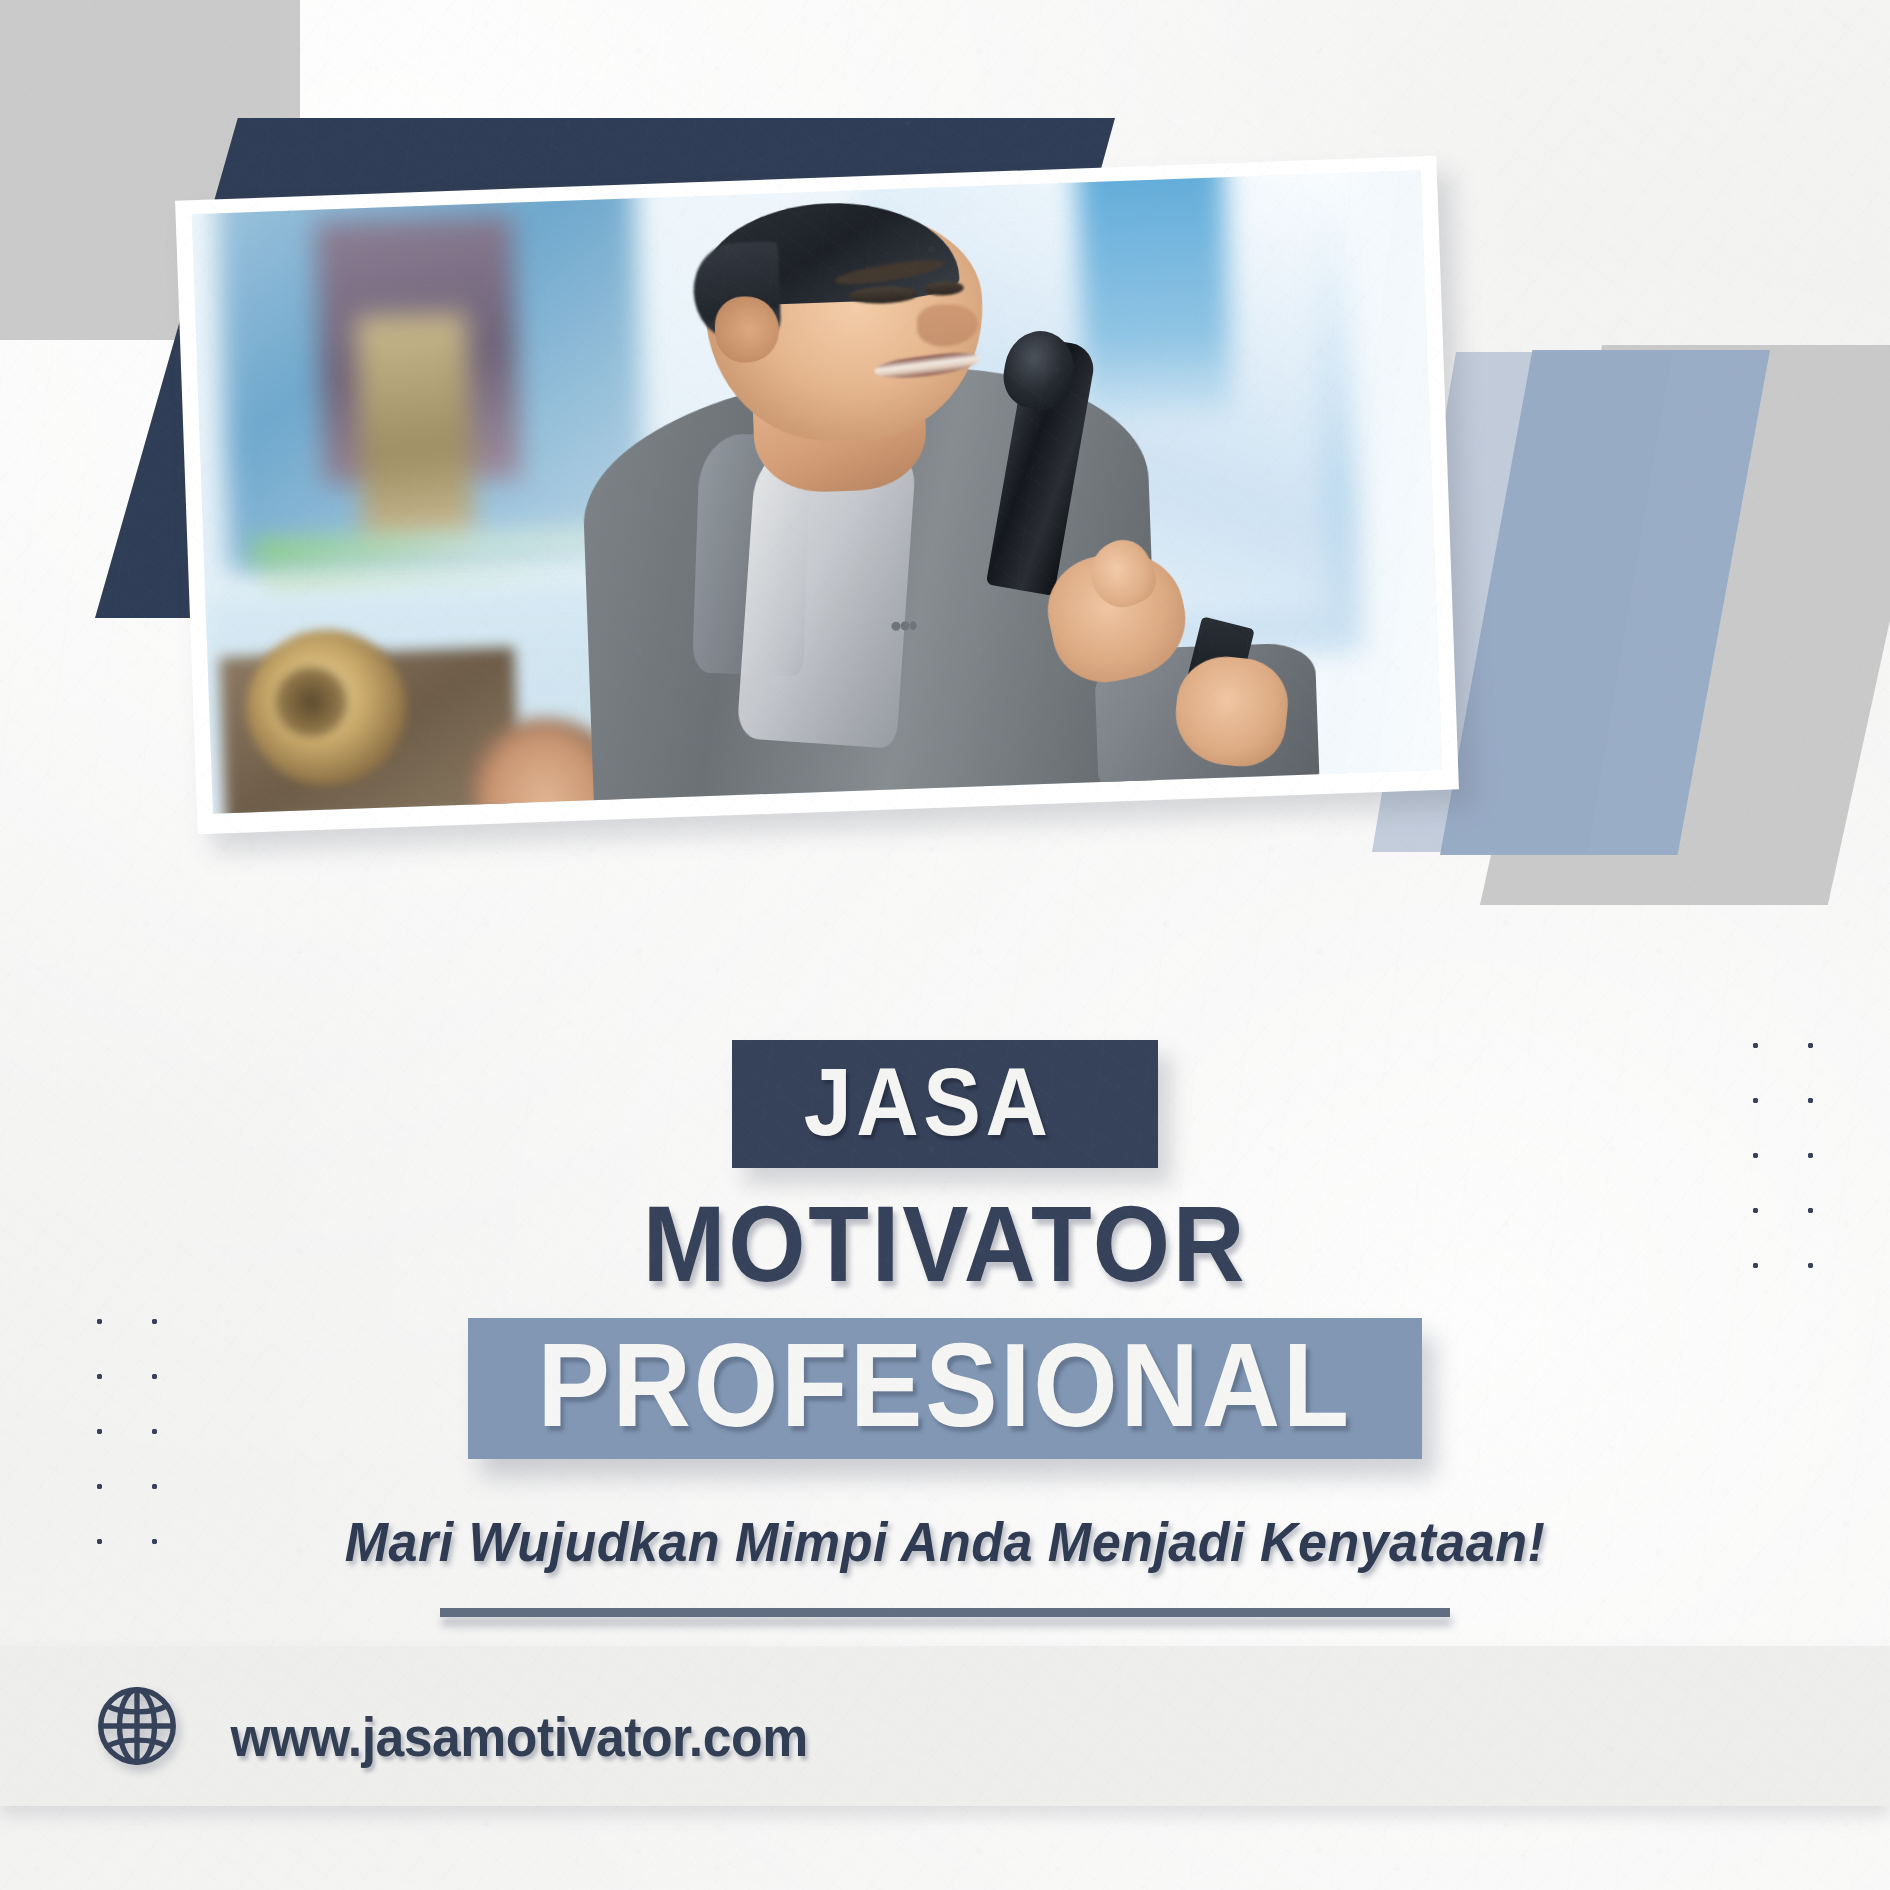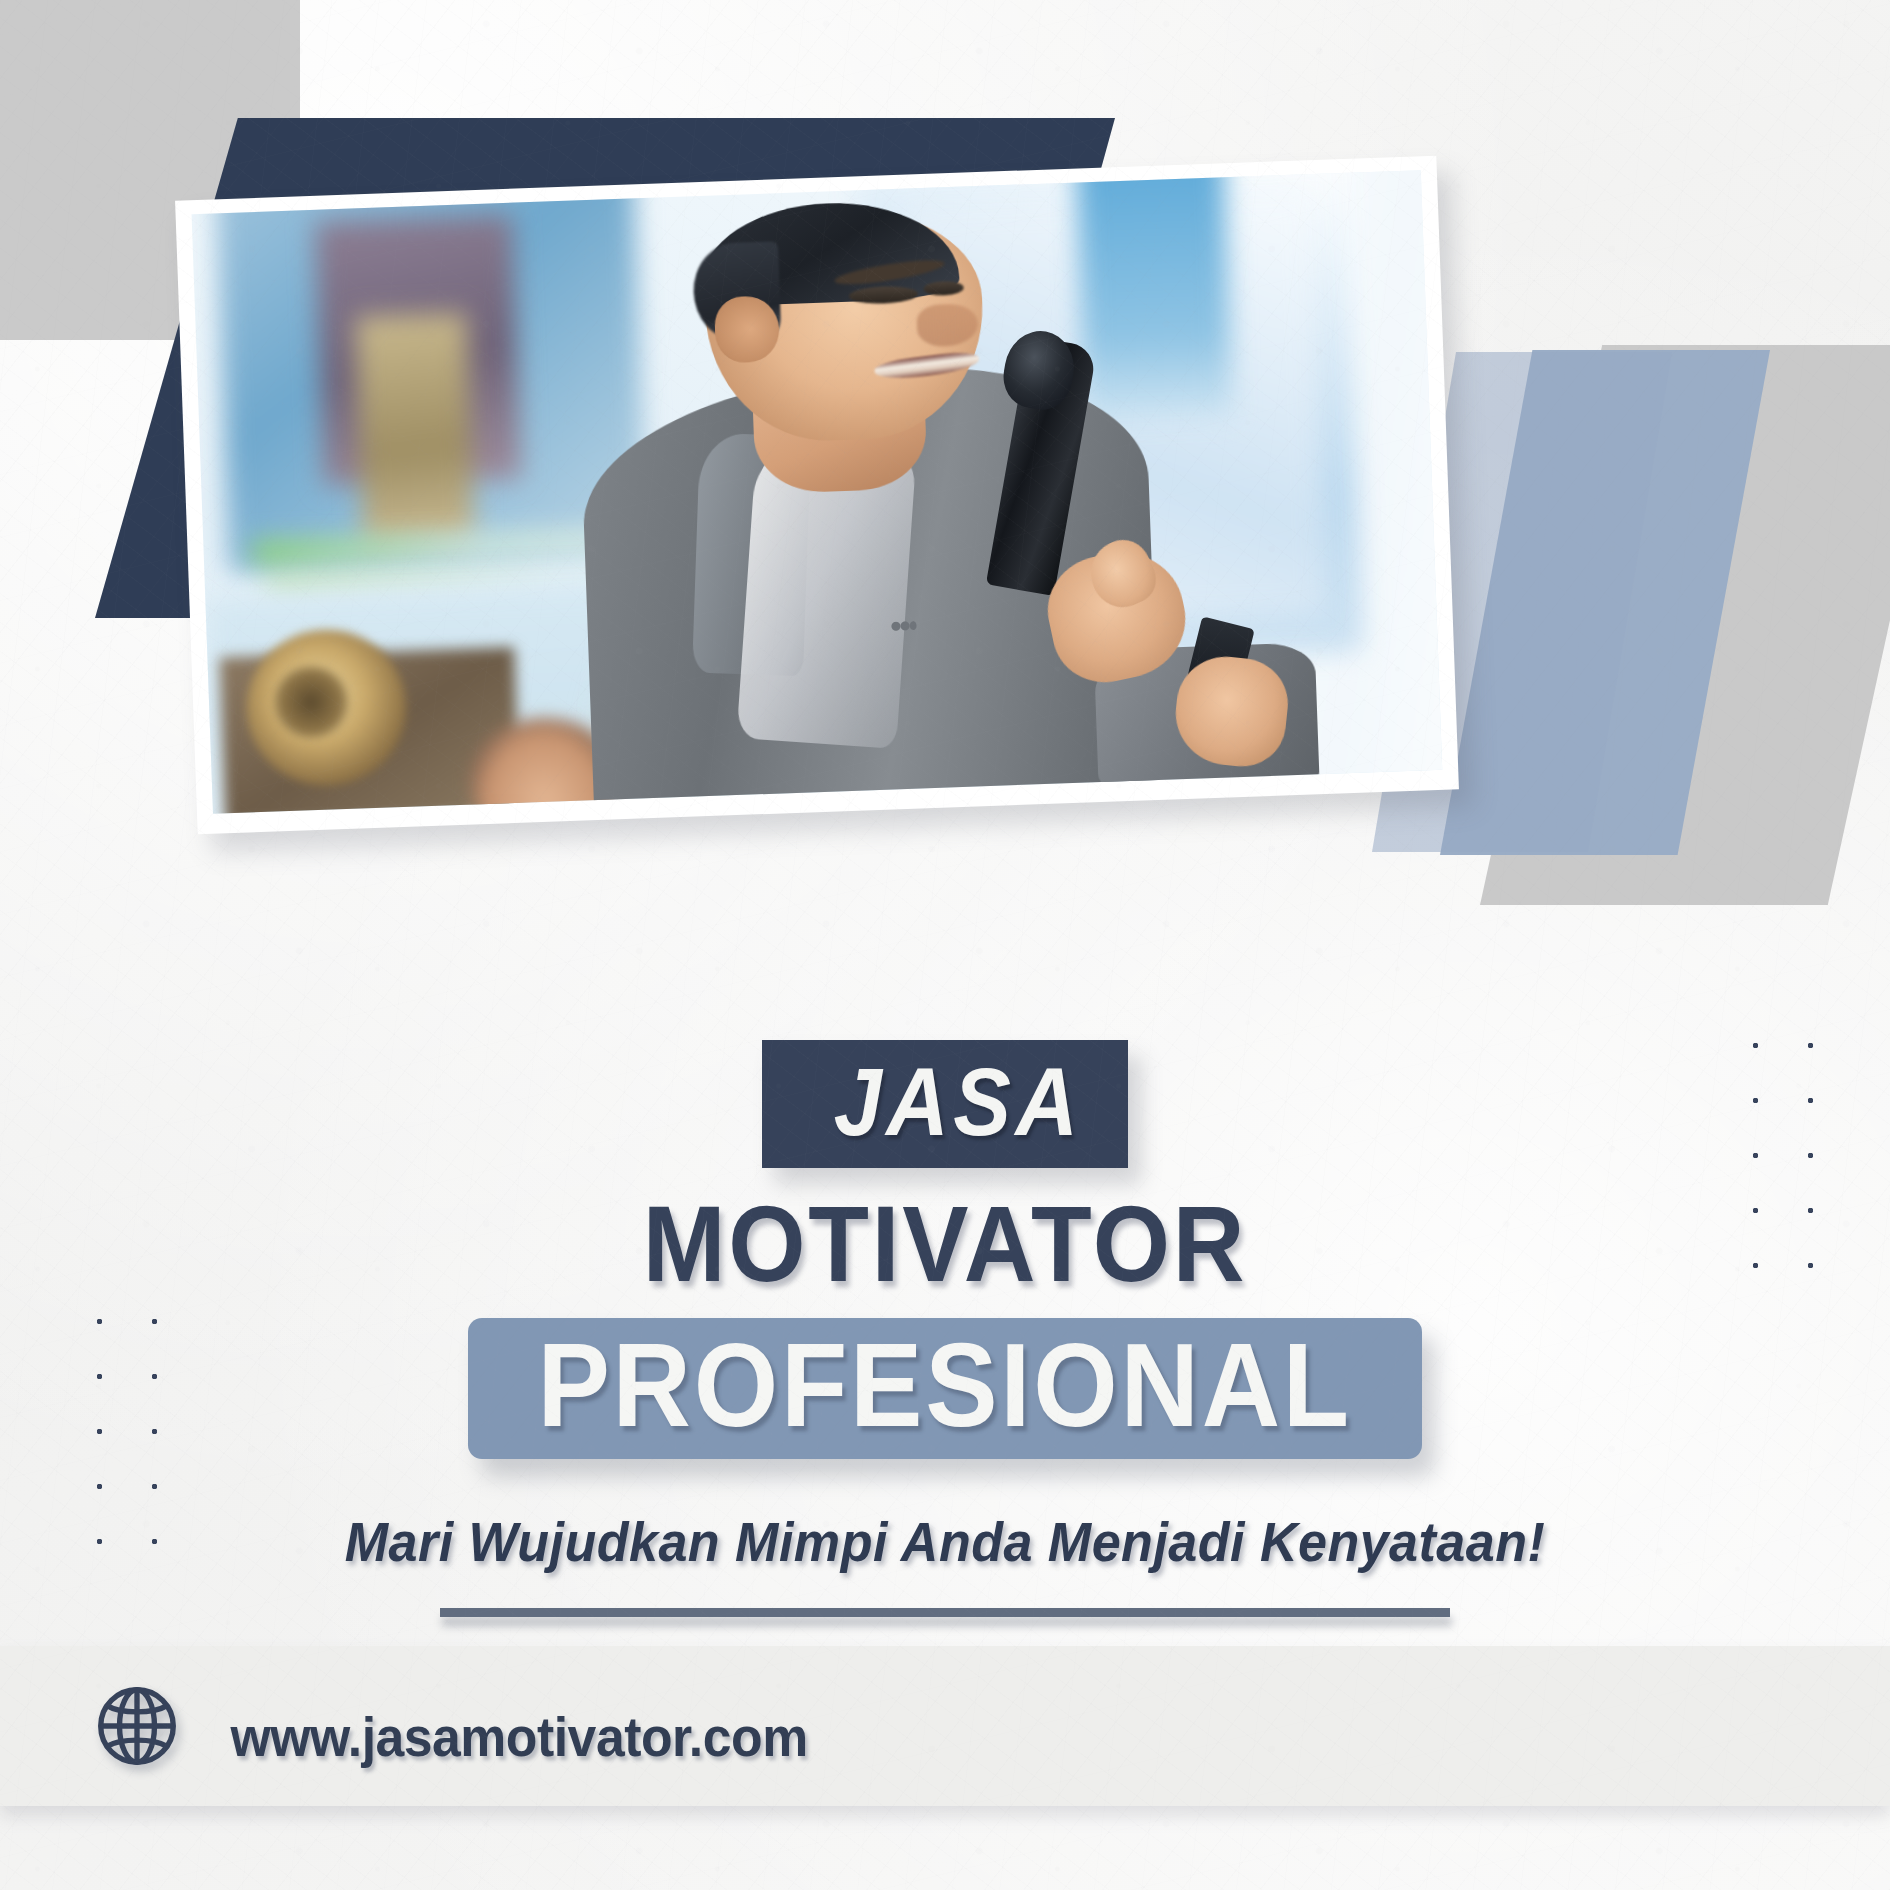--- a/index.html
+++ b/index.html
@@ -231,23 +231,22 @@
   #dots-left{left:66px;top:1288px;width:115px;height:292px;}
 
   
   #headline{
     position:absolute;left:0;right:0;top:1040px;
     text-align:center;
   }
   .jasa-box{
     display:inline-block;
     background:#36425a;
-    padding:16px 32px 20px 58px;
+    padding:16px 92px 20px 58px;
     box-shadow:13px 16px 20px rgba(90,95,110,.24);
-    font-style:italic;
   }
   .jasa-box span{
     display:block;
     font-size:96px;line-height:.96;
     font-weight:700;color:#f4f5f3;
     letter-spacing:5px;
     font-family:"Liberation Sans Narrow","Liberation Sans",sans-serif;
     transform:scaleX(.90);
     text-shadow:3px 4px 3px rgba(20,25,38,.40);
   }
@@ -258,21 +257,20 @@
     letter-spacing:3px;
     font-family:"Liberation Sans Narrow","Liberation Sans",sans-serif;
     transform:scaleX(.92);
     text-shadow:4px 6px 6px rgba(120,125,140,.45);
   }
   .prof-box{
     display:inline-block;margin-top:20px;
     background:#8197b4;
     padding:6px 34px 12px 34px;
     box-shadow:13px 18px 22px rgba(95,100,116,.28);
-    border-radius:14px;
   }
   .prof-box span{
     display:block;
     font-size:118px;line-height:1.04;
     font-weight:700;color:#f5f6f4;
     letter-spacing:3px;
     font-family:"Liberation Sans Narrow","Liberation Sans",sans-serif;
     transform:scaleX(.92);
     text-shadow:4px 5px 4px rgba(60,72,95,.40);
   }

